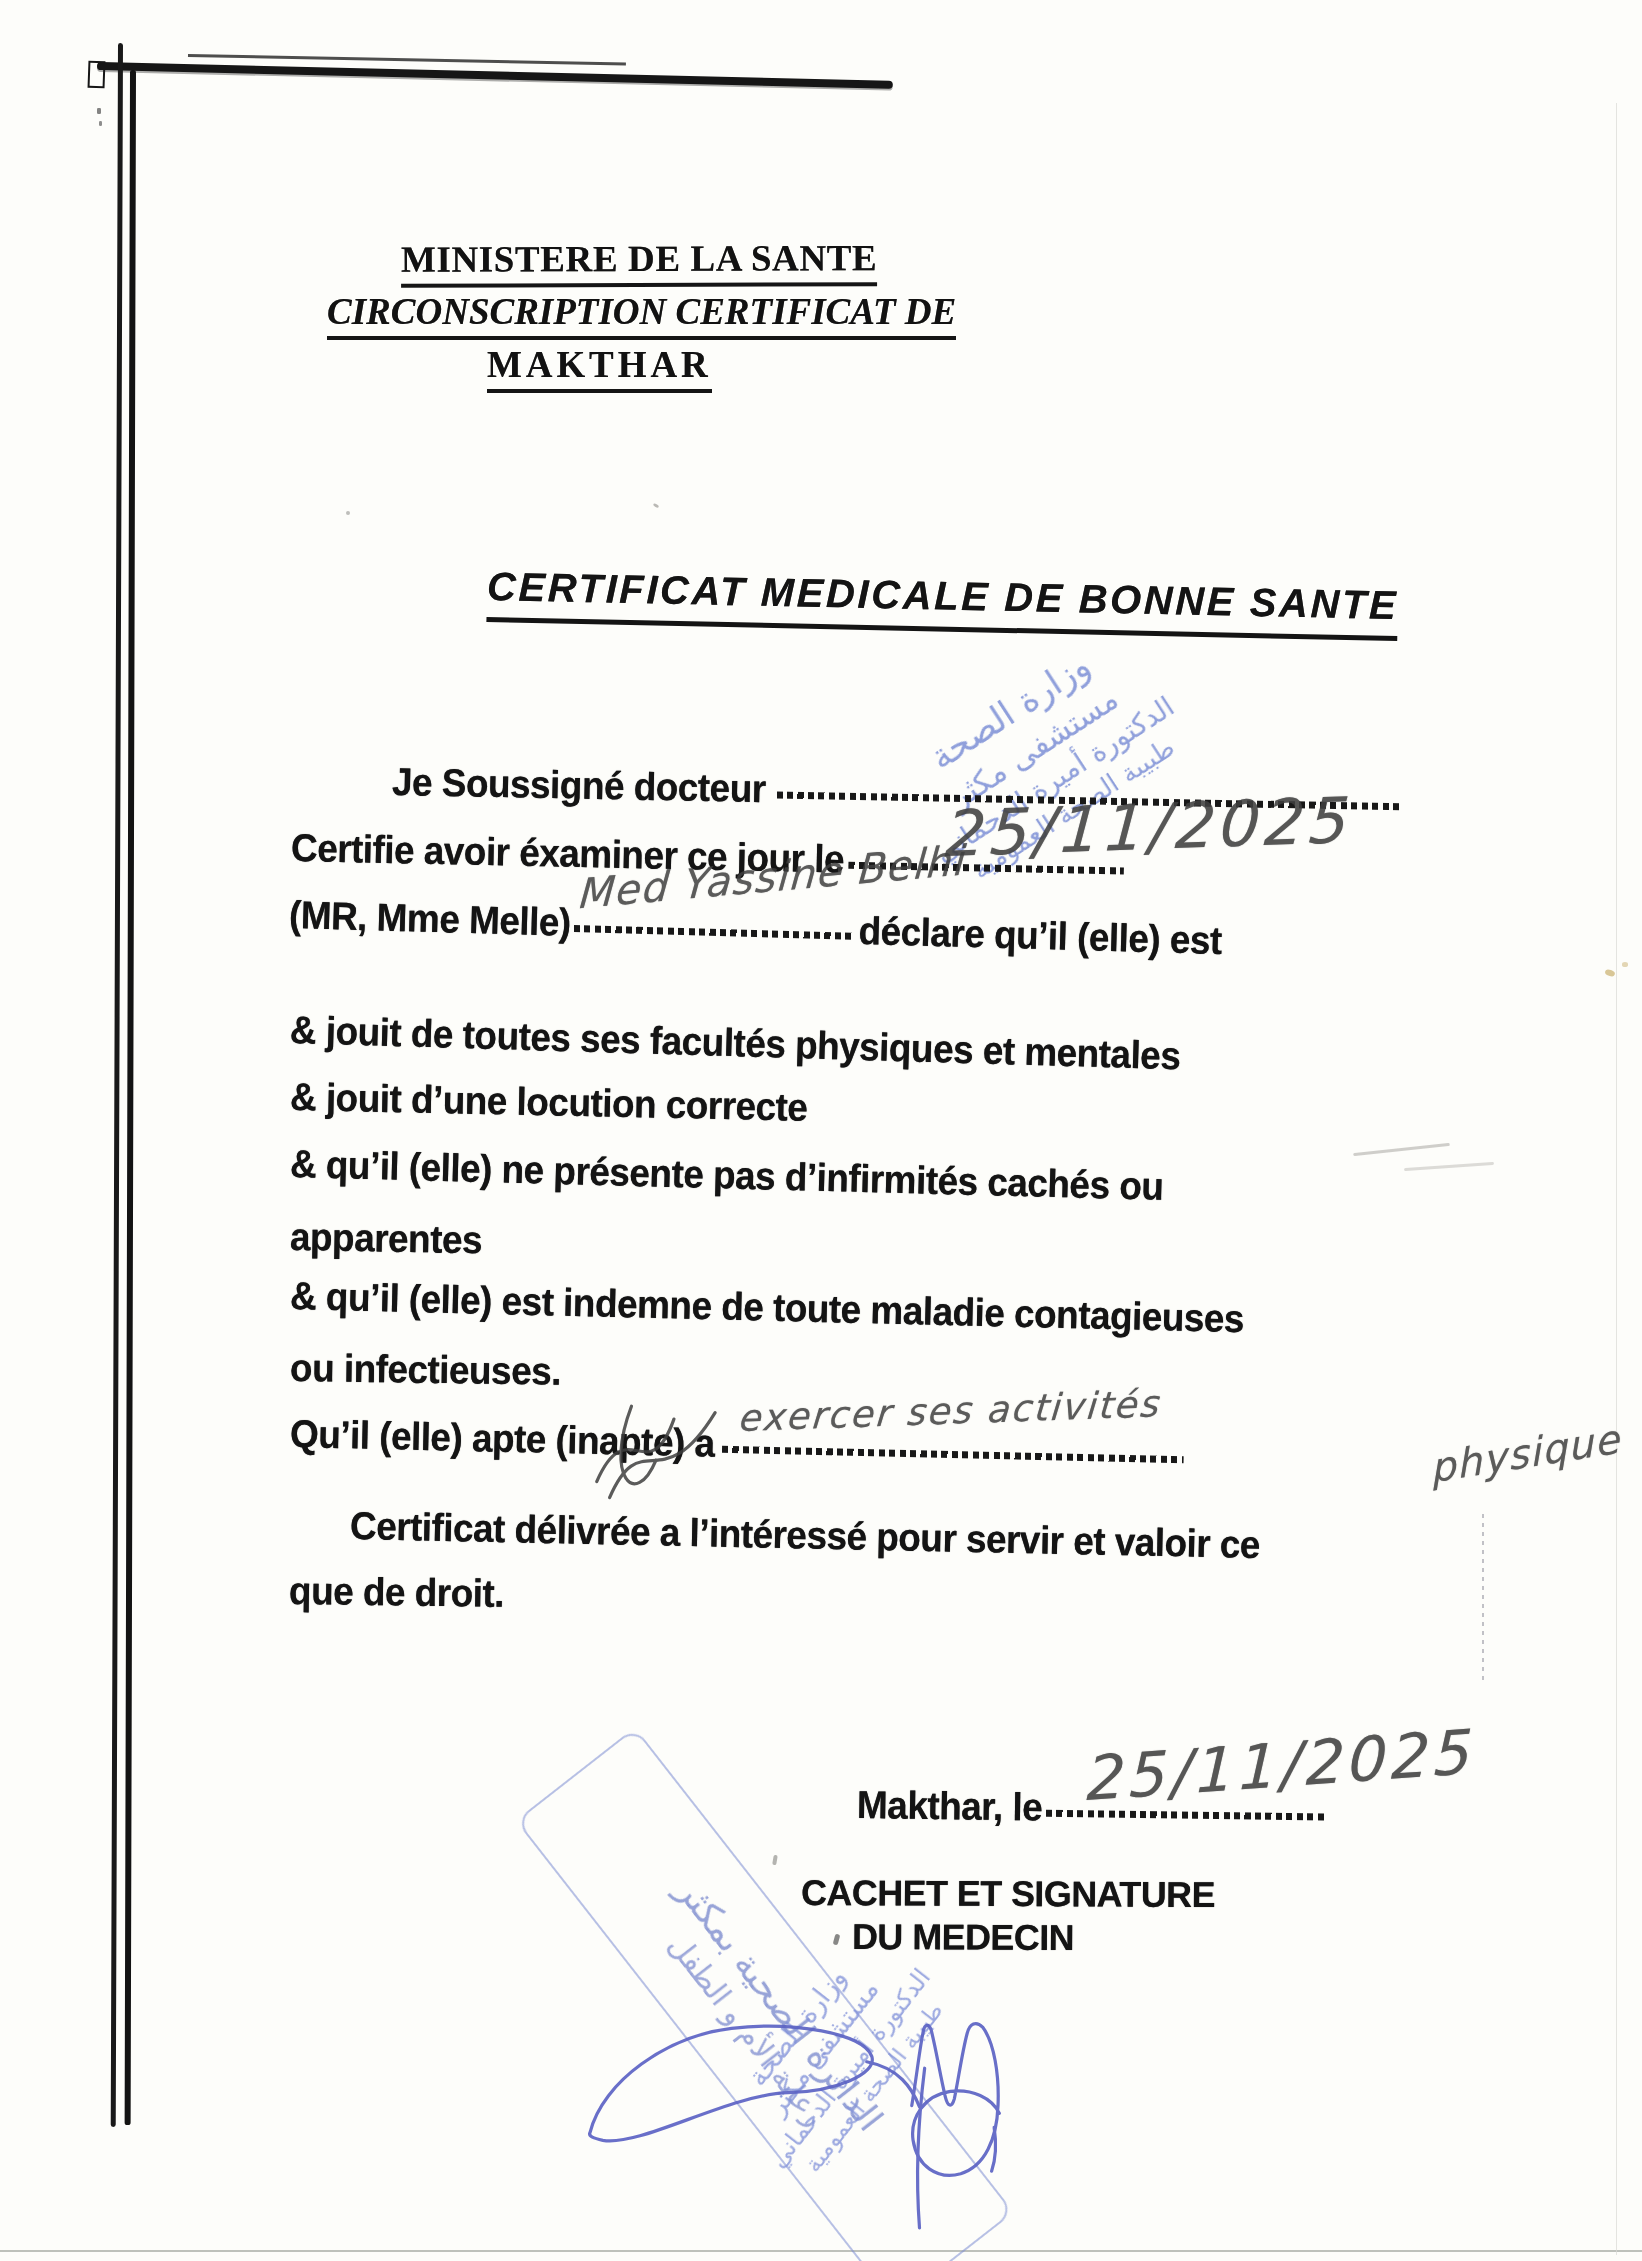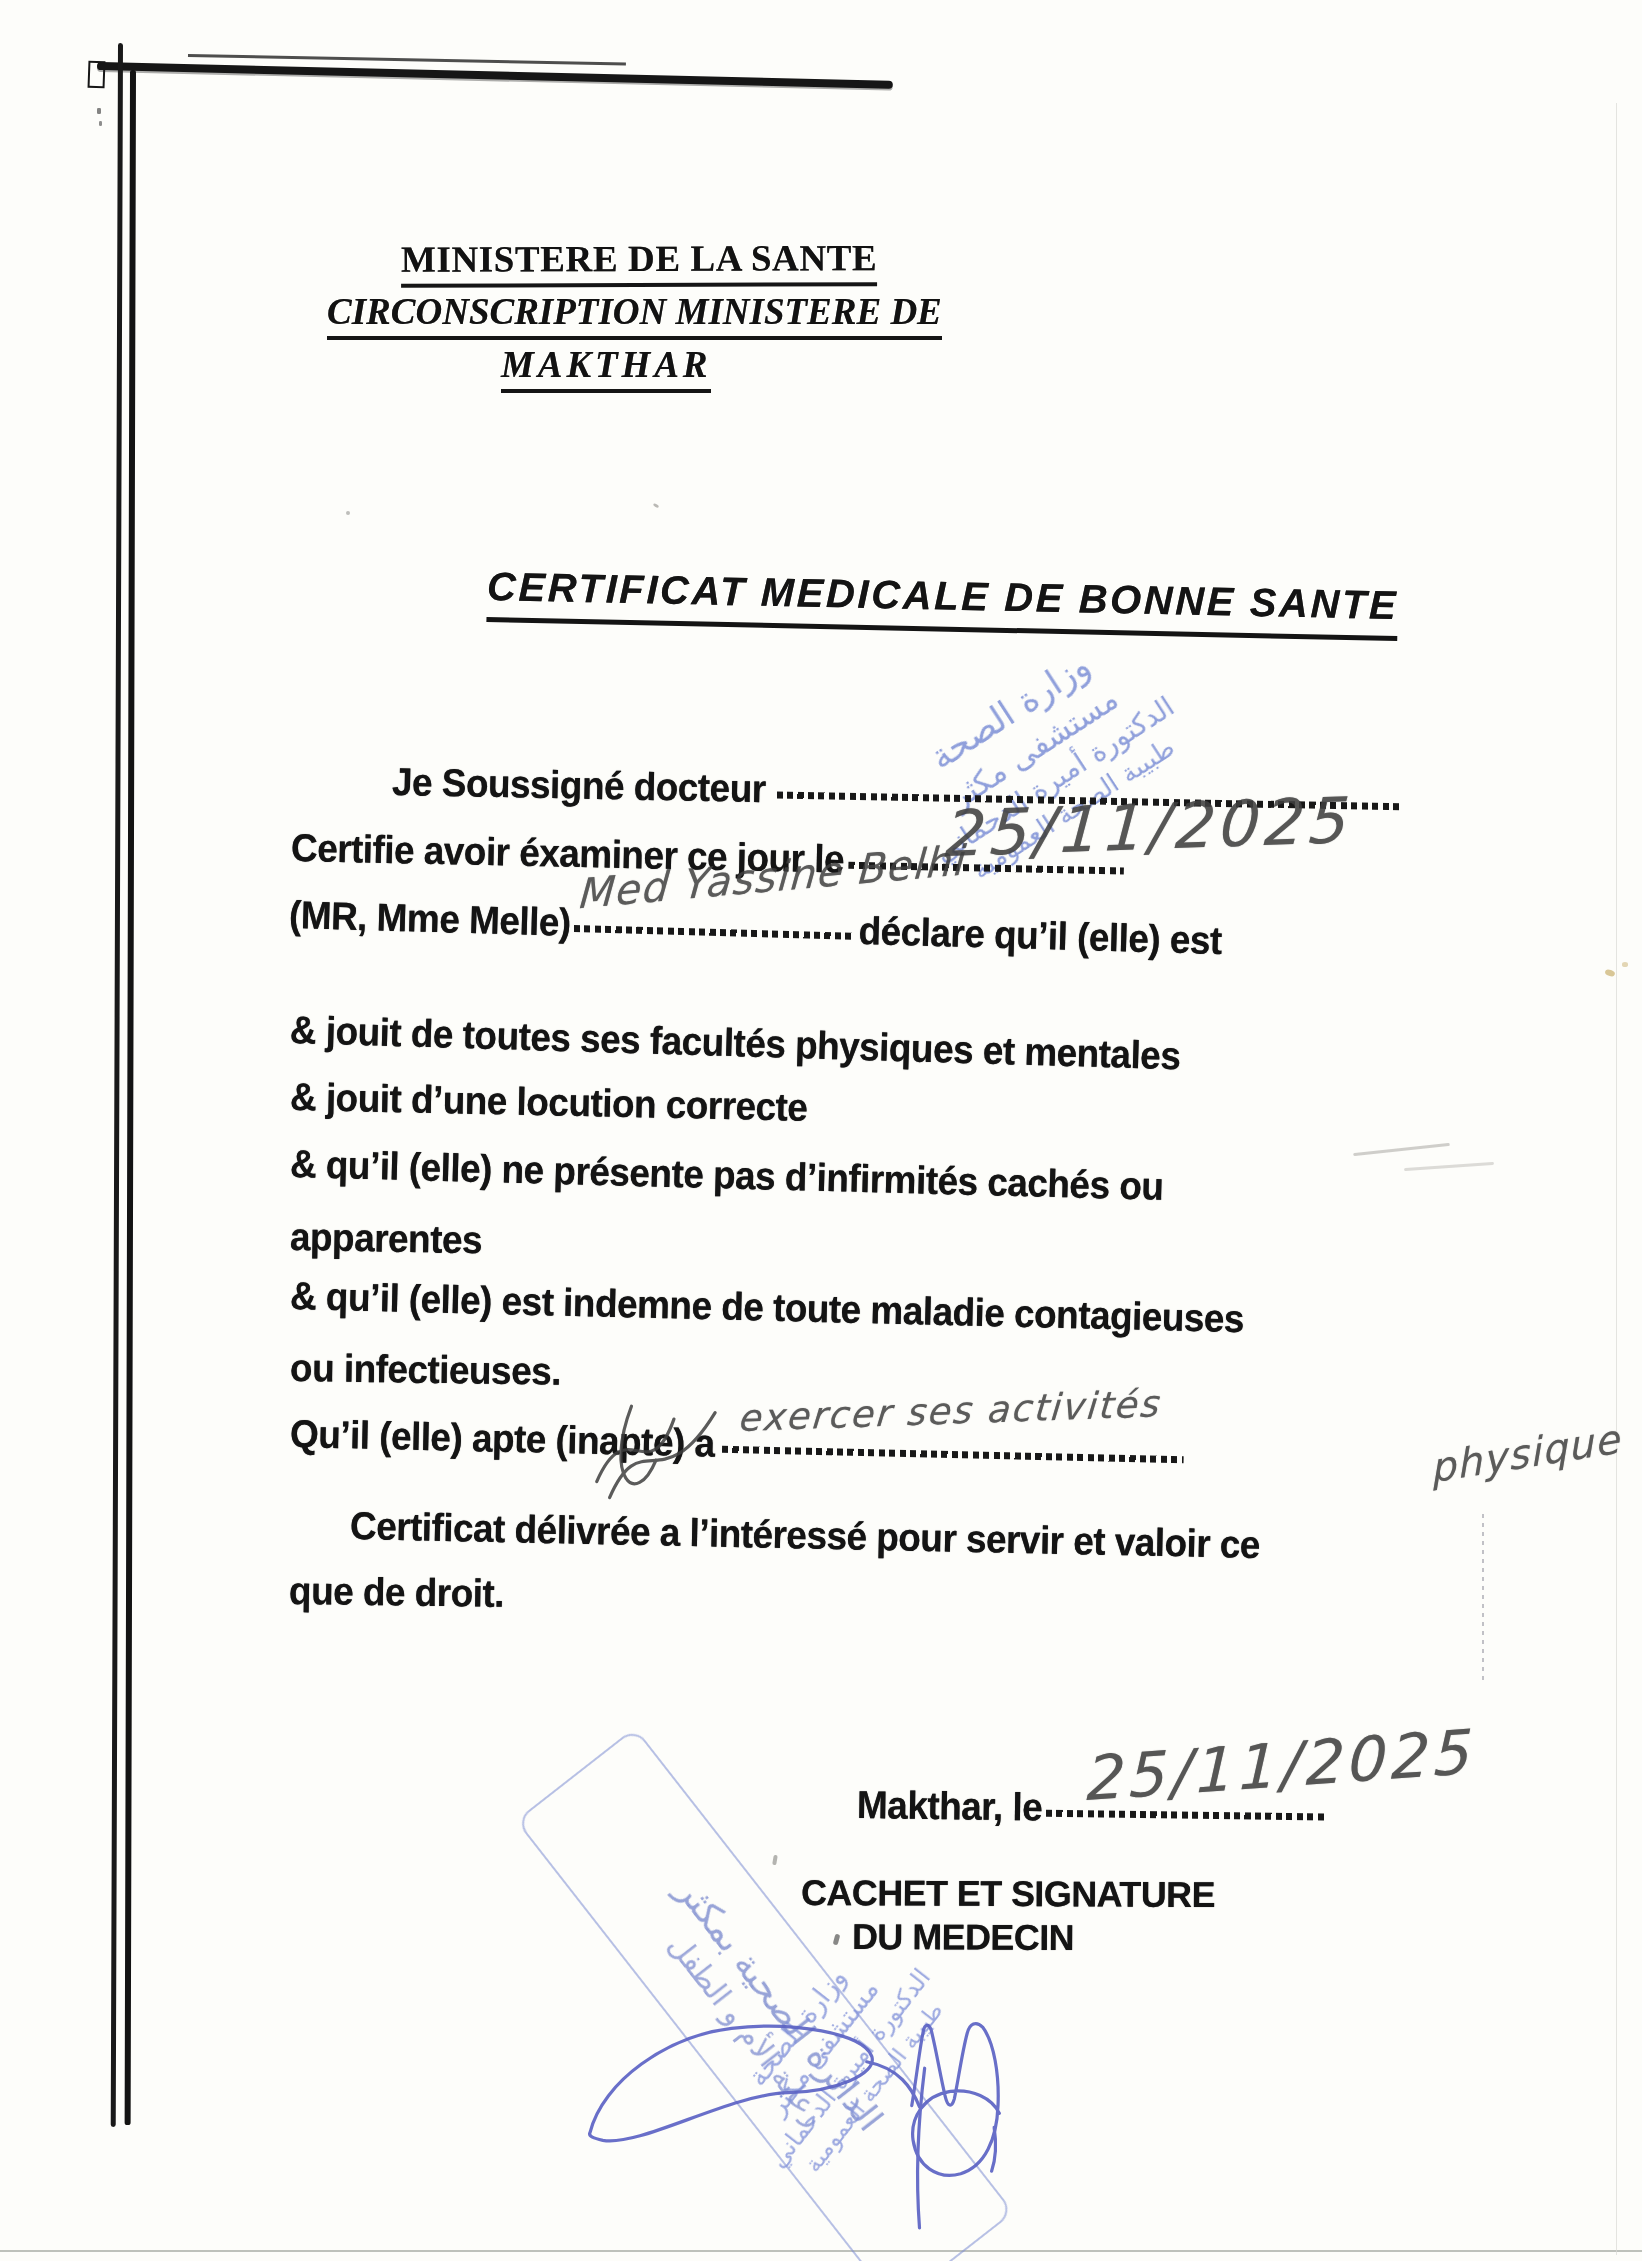--- a/index.html
+++ b/index.html
@@ -30,21 +30,21 @@
   .mark-2{left:99px;top:121px;width:3.2px;height:5.2px;background:#333;opacity:.55;border-radius:1.3px;}
   .mark-semi{left:773px;top:1855px;width:3.9px;height:9.7px;background:#6b6b66;opacity:.5;border-radius:1.9px;transform:rotate(10deg);}
   .mark-apos{left:834px;top:1934px;width:5.2px;height:11px;background:#3a3a38;opacity:.6;border-radius:2.6px;transform:rotate(15deg);}
 
   
   .hdr{position:absolute;font-family:"Liberation Serif",serif;font-weight:700;color:#121212;
        white-space:nowrap;border-bottom:4.5px solid #151515;padding-bottom:3.2px;
        text-shadow:0 0 0.6px rgba(10,10,10,.6);}
   .hdr1{left:401px;top:237px;font-size:37px;letter-spacing:0.6px;transform:rotate(-.2deg);}
   .hdr2{left:327px;top:290px;font-size:37px;font-style:italic;}
-  .hdr3{left:501px;top:343px;font-size:37px;font-style:italic;letter-spacing:3.9px;}
+  .hdr3{left:487px;top:343px;font-size:37px;letter-spacing:3.9px;}
 
   .doc-title{position:absolute;left:487px;top:564px;
      font-size:40px;font-weight:700;font-style:italic;letter-spacing:2.6px;
      color:#141414;white-space:nowrap;border-bottom:5.8px solid #141414;padding-bottom:7.7px;
      transform:rotate(1.2deg);transform-origin:left center;
      text-shadow:0 0 0.6px rgba(10,10,10,.7);}
 
   .bline{position:absolute;font-size:39px;font-weight:700;color:#141414;white-space:nowrap;
      letter-spacing:-0.6px;text-shadow:0 0 0.8px rgba(10,10,10,.75);
      transform-origin:left center;}
@@ -120,21 +120,21 @@
   </div>
 
   <div class="stamp stamp-bottom">
     <div class="s1">وزارة الصحة</div>
     <div class="s2">مستشفى مكثر</div>
     <div class="s3">الدكتورة أميرة الدحماني</div>
     <div class="s4">طبيبة الصحة العمومية</div>
   </div>
 
   <div class="hdr hdr1">MINISTERE DE LA SANTE</div>
-  <div class="hdr hdr2">CIRCONSCRIPTION MINISTERE DE</div>
+  <div class="hdr hdr2">CIRCONSCRIPTION CERTIFICAT DE</div>
   <div class="hdr hdr3">MAKTHAR</div>
 
   <div class="doc-title">CERTIFICAT MEDICALE DE BONNE SANTE</div>
 
   <div class="bline" style="left:392px;top:760px;transform:rotate(1.1deg) scaleX(.95);">
     <span>Je Soussigné docteur</span><span class="leader" style="width:657px;margin-left:11.6px;"></span>
   </div>
 
   <div class="bline" style="left:291px;top:826px;transform:rotate(1.2deg) scaleX(.95);">
     <span>Certifie avoir éxaminer ce jour le</span><span class="leader" style="width:290px;margin-left:5.2px;"></span>

